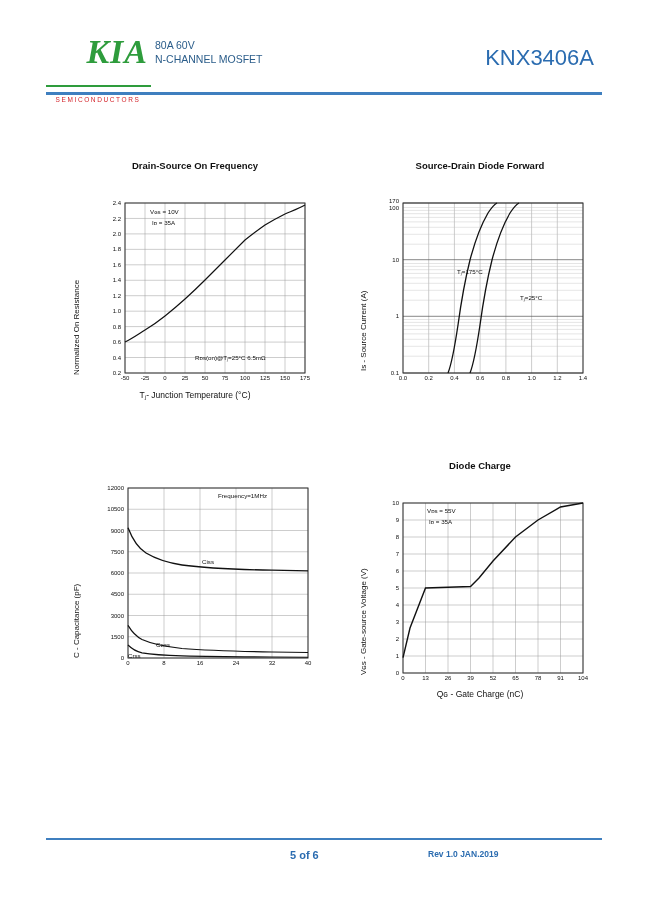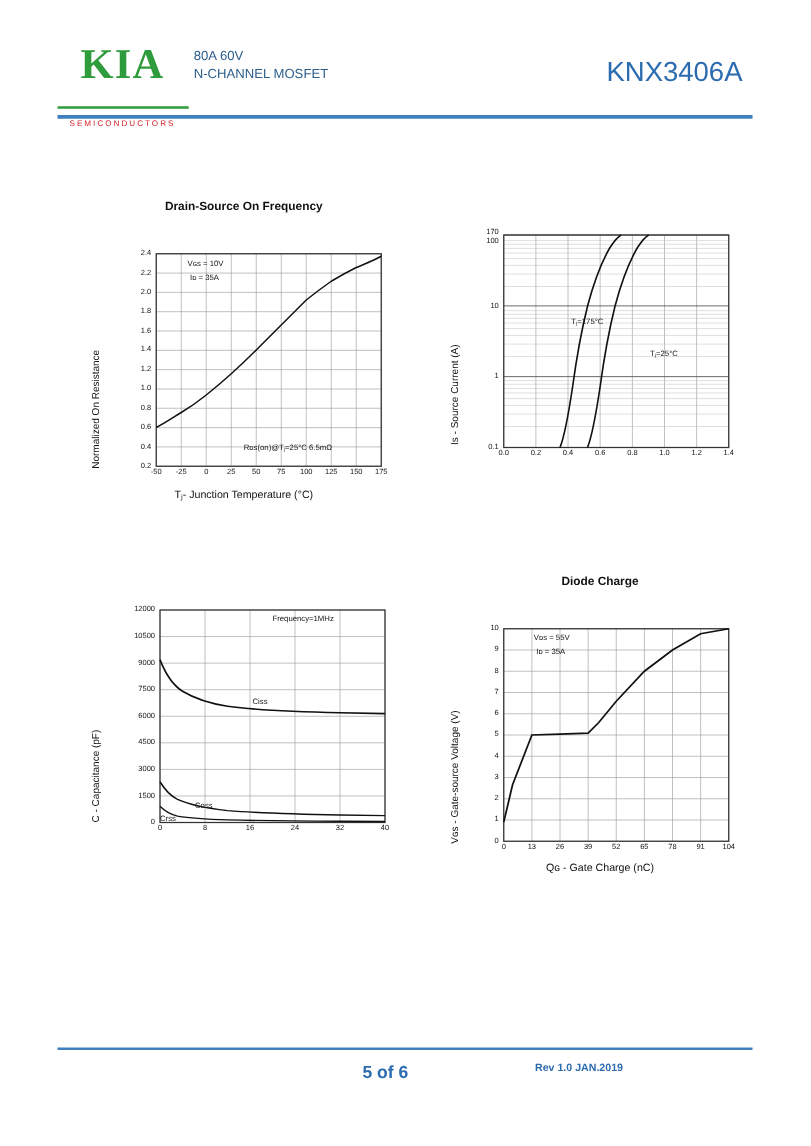--- a/index.html
+++ b/index.html
@@ -9,21 +9,21 @@
     font-family:"Liberation Sans", sans-serif;
     color:#222;
     position:relative;
     overflow:hidden;
   }
   
   .header{
     position:absolute;left:0;top:0;width:649px;height:100px;
   }
   .logo-wrap{
-    position:absolute;left:48px;top:34px;width:100px;text-align:center;
+    position:absolute;left:48px;top:34px;width:100px;text-align:right;font-style:italic;
   }
   .logo-text{
     font-family:"Liberation Serif", serif;
     font-size:34px;font-weight:bold;color:#2e9c3c;
     letter-spacing:1px;line-height:36px;
   }
   .logo-sub{
     margin-top:6px;
     font-size:6.5px;letter-spacing:1.6px;color:#d4232a;
     font-family:"Liberation Sans", sans-serif;
@@ -42,21 +42,21 @@
   }
   .hdr-rule{
     position:absolute;left:46px;top:92px;width:556px;height:3px;
     background:#3f7fbf;
   }
   
   .footer-rule{
     position:absolute;left:46px;top:838px;width:556px;height:2px;background:#3f7fbf;
   }
   .footer-left{
-    position:absolute;left:290px;top:849px;font-size:14px;color:#2b6cb0;font-weight:bold;
+    position:absolute;left:290px;top:849px;font-size:11px;color:#2b6cb0;font-weight:bold;
   }
   .footer-right{
     position:absolute;left:428px;top:849px;font-size:8.5px;color:#2b6cb0;font-weight:bold;
   }
   
   .chart-block{position:absolute;}
   .chart-title{
     text-align:center;font-size:9.5px;font-weight:bold;color:#111;
     margin-bottom:4px;
   }
@@ -165,20 +165,21 @@
     <div class="tick-y" style="left:28px;top:28px;width:23px;">2.4</div>
 
     <div class="note" style="left:80px;top:33px;">Vɢѕ = 10V</div>
     <div class="note" style="left:82px;top:44px;">Iᴅ = 35A</div>
     <div class="note" style="left:125px;top:178px;">Rᴅѕ(on)@Tⱼ=25°C 6.5mΩ</div>
   </div>
   <div class="axis-label-x" style="margin-top:-6px;">Tⱼ- Junction Temperature (°C)</div>
 </div>
 
 <div class="chart-block" style="left:355px;top:160px;width:250px;">
+  <div class="chart-title">Source-Drain Diode Forward</div>
   <div class="plot-area" style="height:220px;">
     <div class="axis-label-y" style="left:4px;top:196px;">Iѕ - Source Current (A)</div>
     <svg width="250" height="210" viewBox="0 0 250 210">
 
       <g stroke="#9a9a9a" stroke-width="0.5">
         <line x1="48" y1="28" x2="48" y2="198"></line>
         <line x1="73.7" y1="28" x2="73.7" y2="198"></line>
         <line x1="99.4" y1="28" x2="99.4" y2="198"></line>
         <line x1="125.1" y1="28" x2="125.1" y2="198"></line>
         <line x1="150.9" y1="28" x2="150.9" y2="198"></line>

